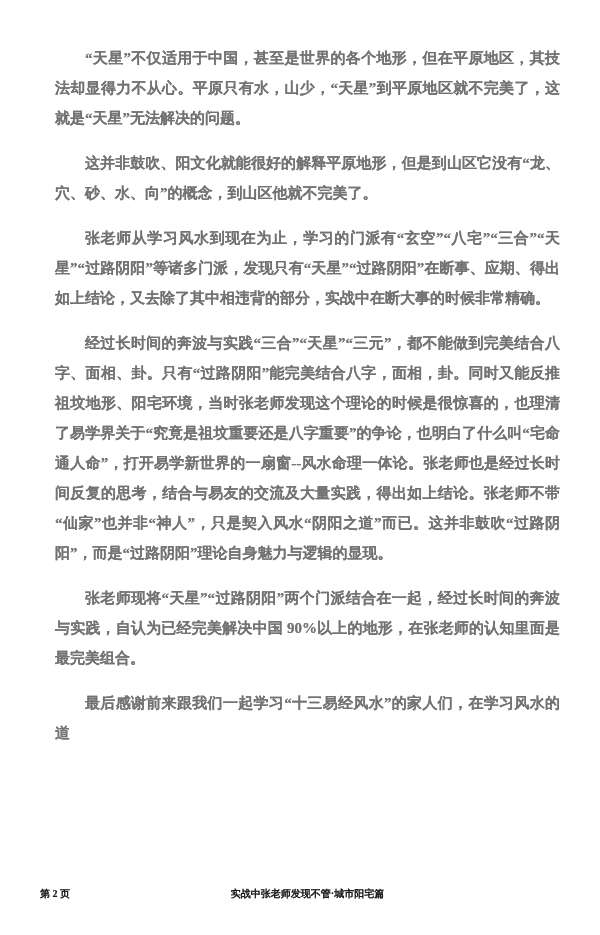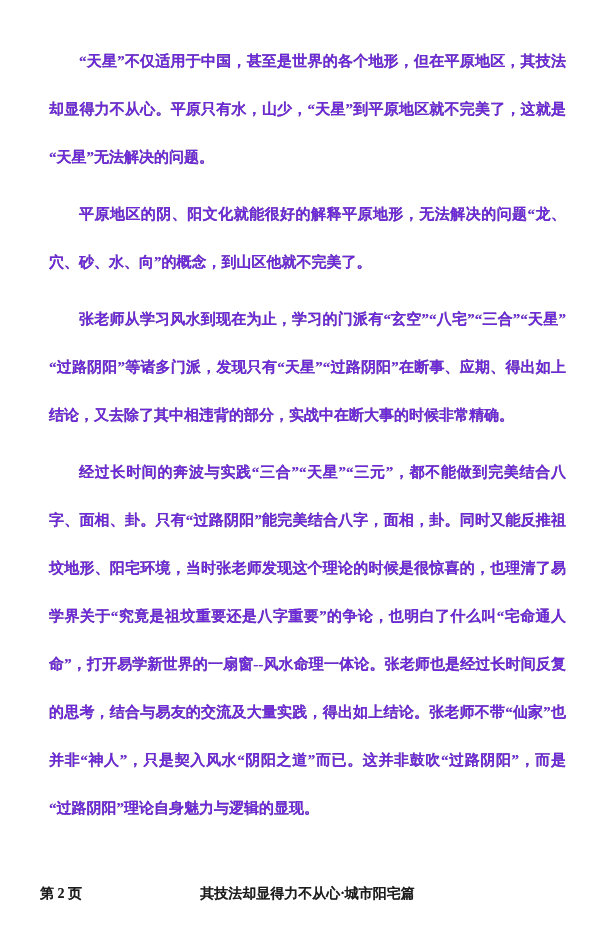--- a/index.html
+++ b/index.html
@@ -15,37 +15,37 @@
     overflow: hidden;
     font-family: "Liberation Serif", "DejaVu Serif", serif;
   }
   .content {
     position: absolute;
     top: 28px;
     left: 40px;
     width: 535px;
   }
   .para {
-    margin: 9px;
+    margin: 15px;
     font-size: 15px;
-    line-height: 48px;
-    color: #6d28d9;
+    line-height: 30px;
+    color: #737373;
     font-weight: 700;
     text-indent: 2em;
     text-align: justify;
     text-shadow: 0 0 0.5px rgba(30,30,30,0.55);
     word-break: break-all;
   }
   .footer {
     position: absolute;
     left: 40px;
     right: 25px;
     top: 884px;
     height: 20px;
-    font-size: 14px;
+    font-size: 10px;
     line-height: 20px;
     color: #1c1c1c;
     font-weight: 700;
     text-shadow: 0 0 0.5px rgba(30,30,30,0.5);
   }
   .footer .page-num {
     position: absolute;
     left: 0;
     top: 0;
   }
@@ -56,21 +56,23 @@
     top: 0;
     text-align: center;
   }
 </style>
 </head>
 <body>
 
 <div class="page">
   <div class="content">
     <p class="para">“天星”不仅适用于中国，甚至是世界的各个地形，但在平原地区，其技法却显得力不从心。平原只有水，山少，“天星”到平原地区就不完美了，这就是“天星”无法解决的问题。</p>
-    <p class="para">平原地区的阴、阳文化就能很好的解释平原地形，无法解决的问题“龙、穴、砂、水、向”的概念，到山区他就不完美了。</p>
+    <p class="para">这并非鼓吹、阳文化就能很好的解释平原地形，但是到山区它没有“龙、穴、砂、水、向”的概念，到山区他就不完美了。</p>
     <p class="para">张老师从学习风水到现在为止，学习的门派有“玄空”“八宅”“三合”“天星”“过路阴阳”等诸多门派，发现只有“天星”“过路阴阳”在断事、应期、得出如上结论，又去除了其中相违背的部分，实战中在断大事的时候非常精确。</p>
     <p class="para">经过长时间的奔波与实践“三合”“天星”“三元”，都不能做到完美结合八字、面相、卦。只有“过路阴阳”能完美结合八字，面相，卦。同时又能反推祖坟地形、阳宅环境，当时张老师发现这个理论的时候是很惊喜的，也理清了易学界关于“究竟是祖坟重要还是八字重要”的争论，也明白了什么叫“宅命通人命”，打开易学新世界的一扇窗--风水命理一体论。张老师也是经过长时间反复的思考，结合与易友的交流及大量实践，得出如上结论。张老师不带“仙家”也并非“神人”，只是契入风水“阴阳之道”而已。这并非鼓吹“过路阴阳”，而是“过路阴阳”理论自身魅力与逻辑的显现。</p>
+    <p class="para">张老师现将“天星”“过路阴阳”两个门派结合在一起，经过长时间的奔波与实践，自认为已经完美解决中国 90%以上的地形，在张老师的认知里面是最完美组合。</p>
+    <p class="para">最后感谢前来跟我们一起学习“十三易经风水”的家人们，在学习风水的道</p>
   </div>
   <div class="footer">
     <span class="page-num">第 2 页</span>
-    <span class="footer-center">其技法却显得力不从心·城市阳宅篇</span>
+    <span class="footer-center">实战中张老师发现不管·城市阳宅篇</span>
   </div>
 </div>
 
 </body></html>

